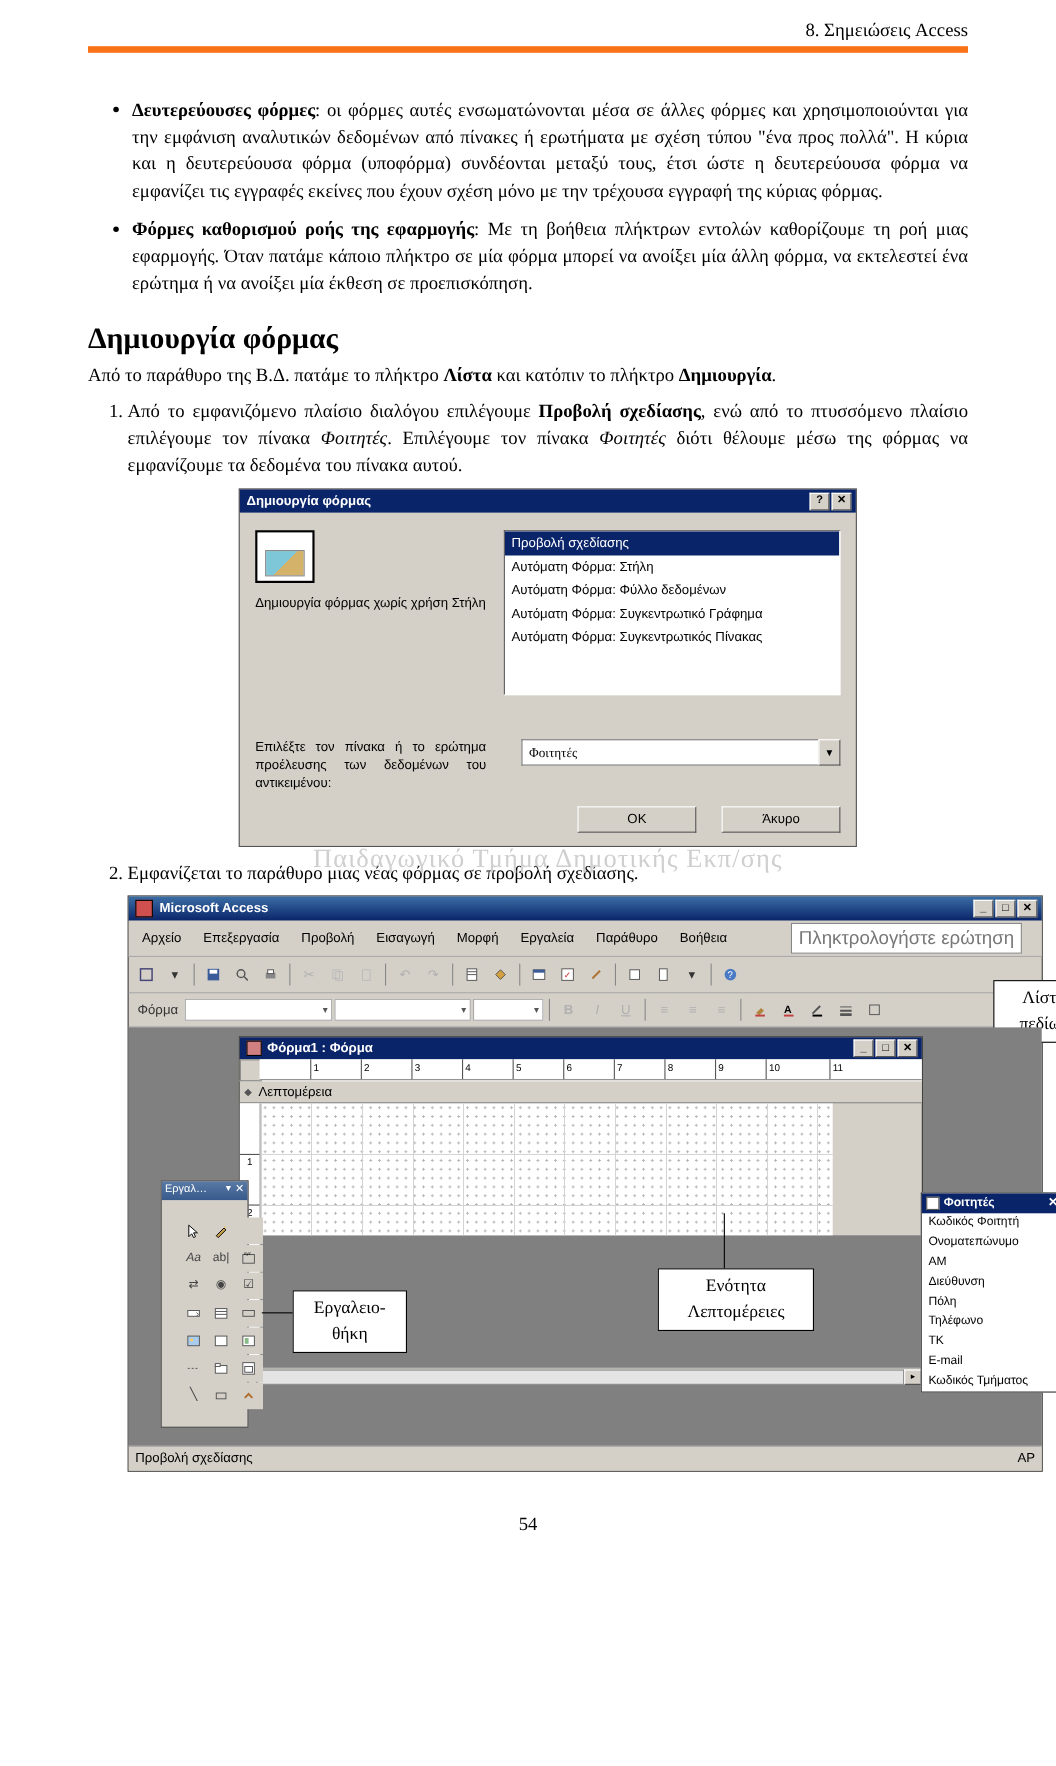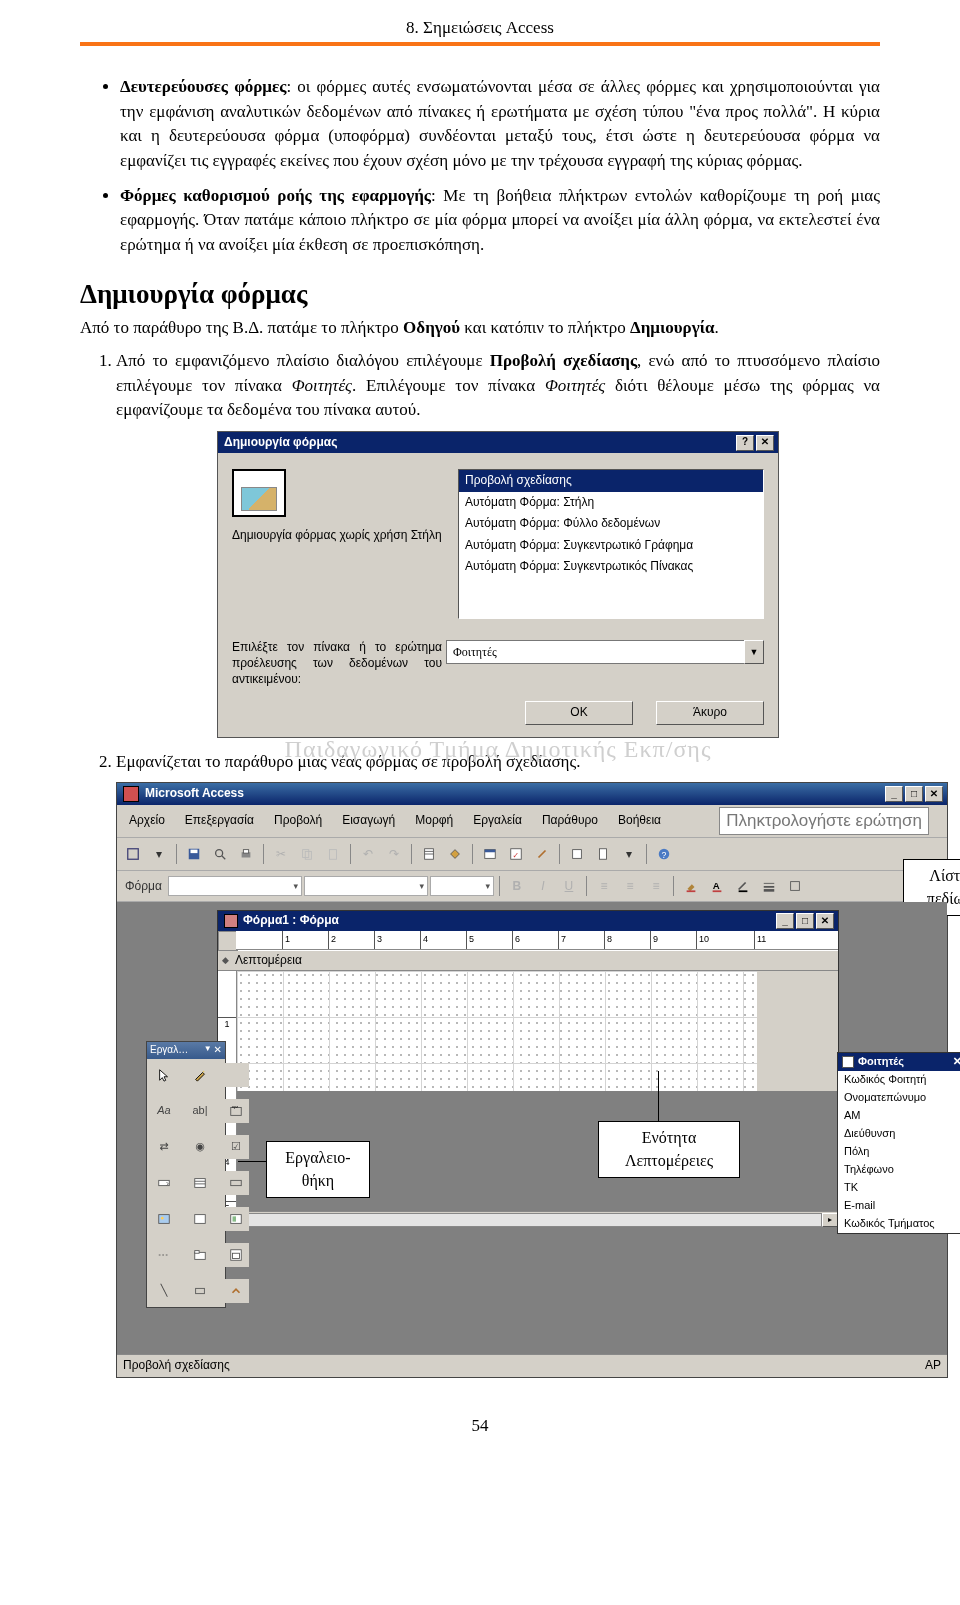--- a/index.html
+++ b/index.html
@@ -7,25 +7,25 @@
     font-family: "Times New Roman", serif;
     font-size: 17px;
     background: #fff;
     color: #000;
     width: 960px;
   }
   .page {
     padding: 18px 80px 30px;
   }
   .doc-header {
-    text-align: center;
+    text-align: right;
     font-size: 17px;
-    border-bottom: 4px solid #f97316;
+    border-bottom: 6px solid #f97316;
     padding-bottom: 4px;
-    margin-bottom: 29px;
+    margin-bottom: 40px;
   }
   ul.bullets { list-style: disc; padding-left: 40px; margin: 0 0 22px; }
   ul.bullets li { margin-bottom: 10px; text-align: justify; line-height: 1.45; }
   li .lead { font-weight: 700; }
   h2.section-title { font-size: 27px; font-weight: 700; margin: 10px 0 6px; }
   p.body-text { margin: 6px 0 8px; line-height: 1.45; text-align: justify; }
   ol.steps { margin: 6px 0 14px; padding-left: 36px; }
   ol.steps li { margin-bottom: 10px; text-align: justify; line-height: 1.45; }
   .italic { font-style: italic; }
   .bold { font-weight: 700; }
@@ -44,21 +44,21 @@
   .dlg-body { padding: 16px 14px 12px; }
   .dlg-top { display:flex; gap:16px; }
   .dlg-left { width:210px; }
   .thumb-row { display:flex; gap:6px; margin-bottom:10px; }
   .thumb { width:50px;height:44px;border:1px solid #888;background:#fff;display:flex;align-items:flex-end;justify-content:center; }
   .thumb.active { border:2px solid #000; }
   .thumb-inner { width:34px;height:22px;border:1px solid #888;background:linear-gradient(135deg,#7ec7d9 50%,#d5b26a 50%); margin-bottom:4px;}
   .listbox { flex:1; background:#fff; border:1px solid #555; border-right-color:#fff;border-bottom-color:#fff; padding:0; height:148px; overflow:hidden; }
   .listbox .opt { padding:2px 6px; }
   .listbox .opt.selected { background:#0a246a; color:#fff; }
-  .dlg-mid { display:flex; gap:4px; align-items:flex-start; margin-top:21px; }
+  .dlg-mid { display:flex; gap:32px; align-items:flex-start; margin-top:40px; }
   .prompt { width:210px; line-height:1.3; }
   .combo { flex:1; display:flex; }
   .combo input { flex:1; height:20px; border:1px solid #777; border-right:0; padding:1px 6px; font:12px Tahoma; }
   .combo .arrow { width:18px;height:22px;background:#d4d0c8;border:1px solid #fff;border-right-color:#555;border-bottom-color:#555;display:flex;align-items:center;justify-content:center;font-size:9px; }
   .dlg-buttons { display:flex; justify-content:flex-end; gap:23px; margin-top:14px; }
   .btn { min-width:86px; padding:2px 10px; background:#d4d0c8; border:1px solid #fff; border-right-color:#555; border-bottom-color:#555; text-align:center; }
 
   .watermark { position:relative; height:0; }
   .watermark-text { position:absolute; left:50%; transform:translateX(-50%); top:-18px; color:#cfcfcf; font-size:24px; font-family:Georgia,serif; letter-spacing:1px; white-space:nowrap; }
 
@@ -82,21 +82,21 @@
     width:22px;height:22px;background:#d4d0c8;border:1px solid #d4d0c8;
     display:flex;align-items:center;justify-content:center;font-size:12px;color:#333;
   }
   .tbtn svg{width:14px;height:14px;}
   .sep { width:1px;height:20px;background:#888;margin:0 3px;}
   .muted { color:#b0b0b0; }
   .format-bar { display:flex;gap:2px;align-items:center;padding:3px 4px;border-bottom:1px solid #aaa;color:#999; }
   .fmt-label { padding:1px 4px; color:#333; }
   .fmt-combo { border:1px solid #aaa;background:#fff;color:#bbb;padding:0 18px 0 4px;height:18px;position:relative;display:inline-flex;align-items:center;}
   .fmt-combo::after{content:"▾";position:absolute;right:3px;font-size:9px;color:#555;}
-  .mdi-area { position:relative; background:#808080; height:452px; }
+  .mdi-area { position:relative; background:#808080; height:380px; }
 
   
   .form-win { position:absolute; left:100px; top:8px; width:620px; background:#d4d0c8; border:1px solid #333; }
   .form-title { display:flex;align-items:center;justify-content:space-between;background:#0a246a;color:#fff;padding:1px 4px 1px 6px;font-weight:700; }
   .ruler { display:flex; background:#fff; border-bottom:1px solid #888; height:18px; font-size:10px; position:relative; margin-left:18px;}
   .ruler .tick { position:absolute; top:0; height:18px; border-left:1px solid #555; }
   .ruler .tick span { position:absolute; top:2px; left:2px; font-size:9px; }
   .corner { position:absolute; left:0; top:0; width:18px;height:18px;background:#d4d0c8;border:1px solid #888; }
   .ruler-wrap{position:relative;}
   .section-bar { display:flex;align-items:center;gap:6px;background:#d4d0c8;padding:1px 4px;border-top:1px solid #fff;border-bottom:1px solid #888;margin-left:0; }
@@ -111,21 +111,21 @@
       radial-gradient(circle,#b8b8b8 1px,transparent 1px);
     background-size: auto, auto, 8px 8px; position:relative;}
   .below-grid {height:120px; background:#808080;}
   .form-scroll { height:14px;background:#d4d0c8;border-top:1px solid #888;display:flex;}
   .form-scroll .sbtn{width:14px;height:12px;border:1px solid #fff;border-right-color:#555;border-bottom-color:#555;margin-top:1px;font-size:8px;display:flex;align-items:center;justify-content:center;}
   .form-scroll .strack{flex:1;background:#e4e4e4;margin-top:1px;height:12px;border:1px solid #888;}
 
   
   .toolbox { position:absolute; left:-72px; top:130px; width:78px; background:#d4d0c8; border:1px solid #444; font-size:11px;}
   .toolbox-title{background:linear-gradient(#5a7aa5,#375a8c);color:#fff;display:flex;align-items:center;justify-content:space-between;padding:1px 3px;font-size:10px;}
-  .toolbox-grid{display:grid;grid-template-columns:repeat(3,24px);gap:12px;padding:4px;}
+  .toolbox-grid{display:grid;grid-template-columns:repeat(3,24px);gap:1px;padding:16px;}
   .tool{width:24px;height:22px;border:1px solid #d4d0c8;display:flex;align-items:center;justify-content:center;font-size:11px;color:#444;background:#d4d0c8;}
   .tool svg{width:14px;height:14px;}
 
   
   .fieldlist { position:absolute; right:-20px; top:150px; width:128px; background:#fff; border:1px solid #333; font-size:11px; }
   .fieldlist-title{background:#0a246a;color:#fff;display:flex;justify-content:space-between;align-items:center;padding:1px 4px;font-weight:700;}
   .fld{padding:1px 6px;}
   .statusbar{display:flex;justify-content:space-between;padding:2px 6px;border-top:1px solid #888;background:#d4d0c8;}
 
   
@@ -145,21 +145,21 @@
       <span class="lead">Δευτερεύουσες φόρμες</span><span>: οι φόρμες αυτές ενσωματώνονται μέσα σε άλλες φόρμες και χρησιμοποιούνται για την εμφάνιση αναλυτικών δεδομένων από πίνακες ή ερωτήματα με σχέση τύπου "ένα προς πολλά". Η κύρια και η δευτερεύουσα φόρμα (υποφόρμα) συνδέονται μεταξύ τους, έτσι ώστε η δευτερεύουσα φόρμα να εμφανίζει τις εγγραφές εκείνες που έχουν σχέση μόνο με την τρέχουσα εγγραφή της κύριας φόρμας.</span>
     </li>
     <li>
       <span class="lead">Φόρμες καθορισμού ροής της εφαρμογής</span><span>: Με τη βοήθεια πλήκτρων εντολών καθορίζουμε τη ροή μιας εφαρμογής. Όταν πατάμε κάποιο πλήκτρο σε μία φόρμα μπορεί να ανοίξει μία άλλη φόρμα, να εκτελεστεί ένα ερώτημα ή να ανοίξει μία έκθεση σε προεπισκόπηση.</span>
     </li>
   </ul>
 
   <h2 class="section-title">Δημιουργία φόρμας</h2>
 
   <p class="body-text">
-    <span>Από το παράθυρο της Β.Δ. πατάμε το πλήκτρο </span><span class="bold">Οδηγού</span><span> και κατόπιν το πλήκτρο </span><span class="bold">Δημιουργία</span><span>.</span>
+    <span>Από το παράθυρο της Β.Δ. πατάμε το πλήκτρο </span><span class="bold">Λίστα</span><span> και κατόπιν το πλήκτρο </span><span class="bold">Δημιουργία</span><span>.</span>
   </p>
 
   <ol class="steps">
     <li>
       <span>Από το εμφανιζόμενο πλαίσιο διαλόγου επιλέγουμε </span><span class="bold">Προβολή σχεδίασης</span><span>, ενώ από το πτυσσόμενο πλαίσιο επιλέγουμε τον πίνακα </span><span class="italic">Φοιτητές</span><span>. Επιλέγουμε τον πίνακα </span><span class="italic">Φοιτητές</span><span> διότι θέλουμε μέσω της φόρμας να εμφανίζουμε τα δεδομένα του πίνακα αυτού.</span>
 
       
       <div class="dlg">
         <div class="dlg-title">
           <span>Δημιουργία φόρμας</span>

